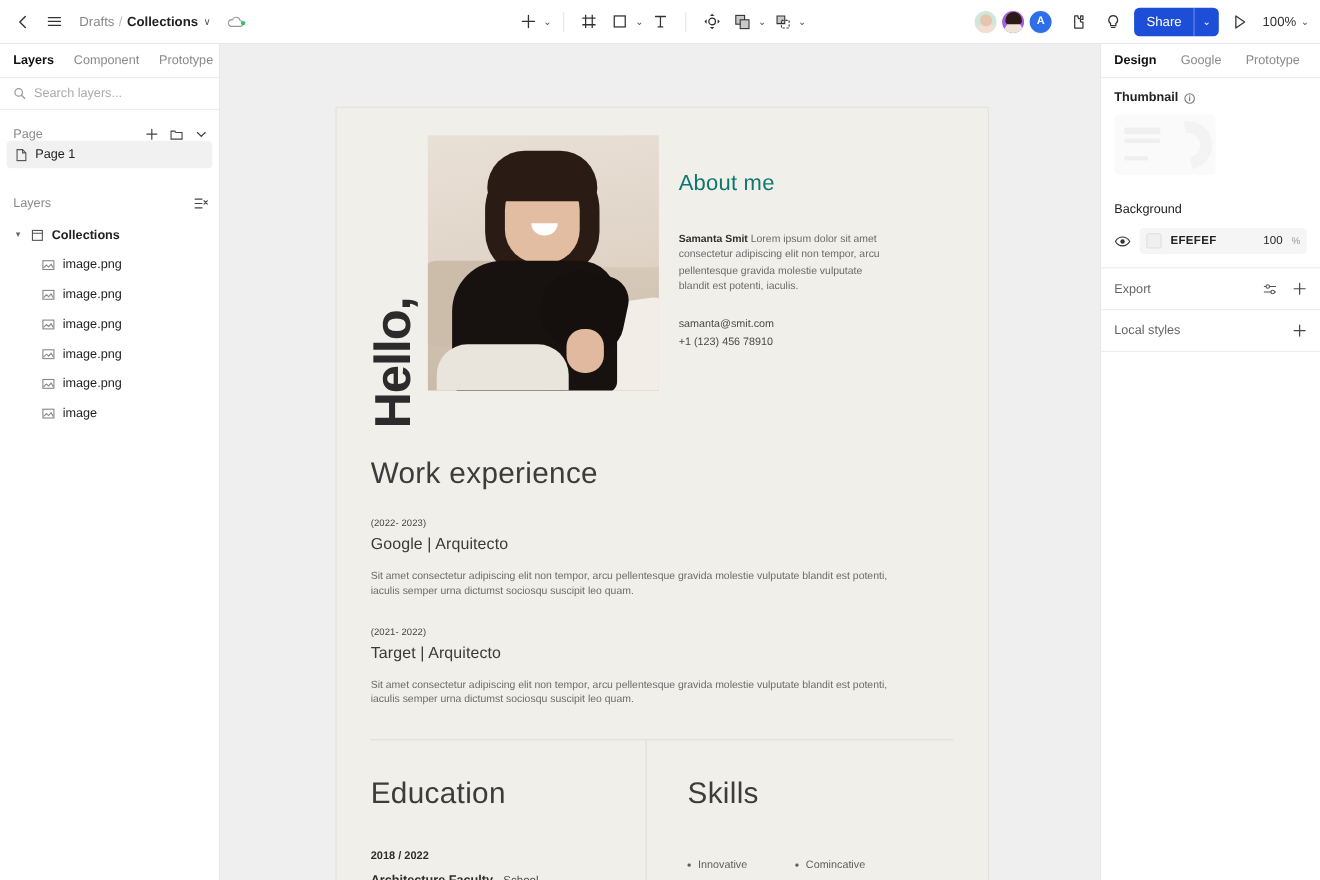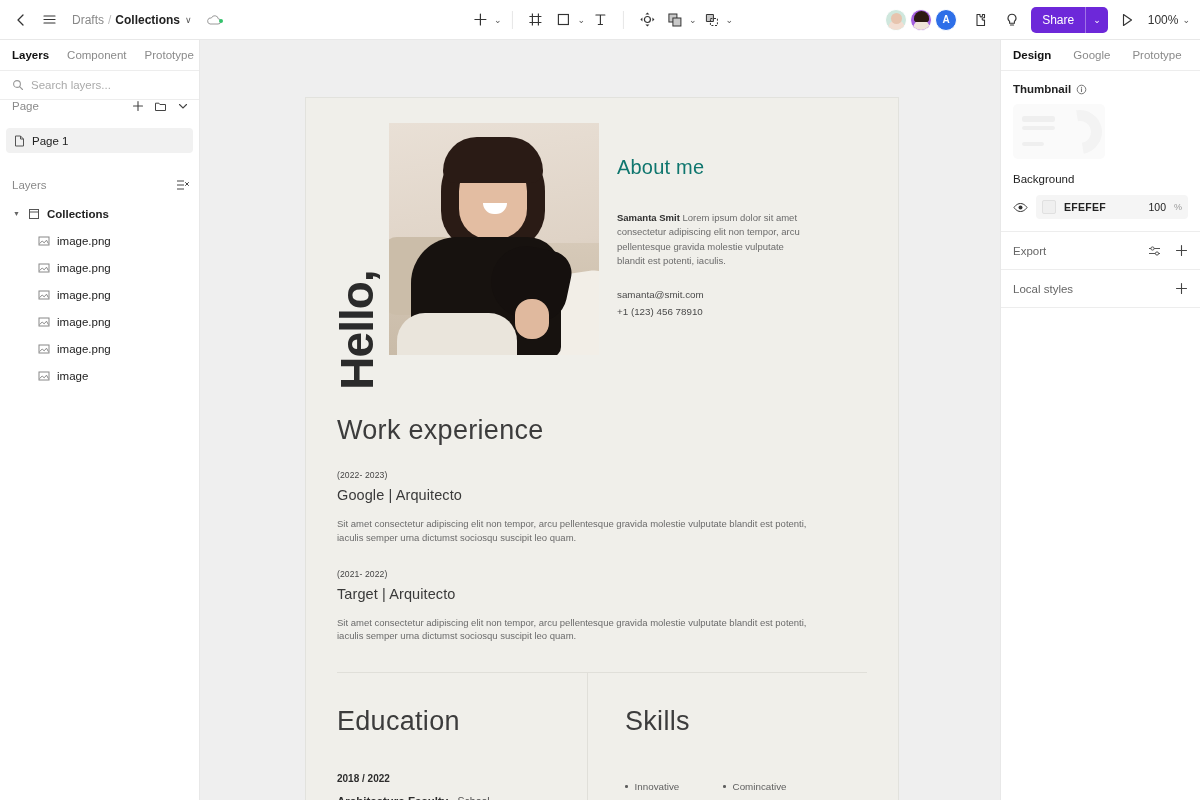--- a/index.html
+++ b/index.html
@@ -68,21 +68,21 @@
     position:absolute; width:17px; height:10px; border-radius:9px 9px 0 0;
     background:#f2ded2; bottom:0;
   }
   .av2 .av-body { background:#efe3da; }
   .av2 .av-hair {
     position:absolute; width:15px; height:11px; border-radius:8px 8px 3px 3px;
     background:#2d1a14; top:1px;
   }
   .share-btn {
     display: flex; align-items: center; height: 26px;
-    background: #6d28d9; color: #fff; border-radius: 5px;
+    background: #1d4ed8; color: #fff; border-radius: 5px;
     font-size: 12px; overflow: hidden;
   }
   .share-label { padding: 0 11px; line-height: 26px; }
   .share-caret {
     border-left: 1px solid rgba(255,255,255,.35);
     padding: 0 7px; line-height: 26px; font-size: 9px;
   }
   .zoom-level { font-size: 12px; color: #333; display: flex; align-items: center; gap: 3px; padding-left: 2px;}
 
   
@@ -102,21 +102,21 @@
     font-size: 11.5px;
   }
   .lp-tab { color: #8a8a8a; }
   .lp-tab.active { color: #111; font-weight: bold; }
   .lp-search {
     height: 29px; display: flex; align-items: center; gap: 7px;
     padding: 0 12px; border-bottom: 1px solid #ededed;
     font-size: 11.5px; color: #aaa; text-align: center;
   }
   .lp-section-head {
-    height: 28px; display: flex; align-items: flex-start;
+    height: 28px; display: flex; align-items: flex-end;
     padding: 0 10px 0 12px; font-size: 11.5px; color: #8a8a8a;
   }
   .lp-section-head .sh-actions {
     margin-left: auto; display: flex; align-items: center; gap: 10px; color: #555;
   }
   .page-row {
     margin: 0 6px; height: 25px; border-radius: 4px;
     display: flex; align-items: center; gap: 7px;
     padding: 0 8px; background: #f1f1f1; font-size: 11.5px; color: #222;
   }
@@ -276,21 +276,21 @@
   .thumb {
     width: 92px; height: 55px; background: #fafafa; border-radius: 5px;
     margin-top: 9px; position: relative; overflow: hidden;
   }
   .th-bar { position:absolute; background:#efefef; border-radius:2px; }
   .th-swirl {
     position:absolute; right:3px; top:6px; width:44px; height:44px;
     border-radius:50%; border:11px solid #f3f3f3; border-left-color:transparent;
     border-bottom-color:transparent; transform: rotate(35deg);
   }
-  .bg-label { font-size: 11.5px; color: #222; margin-top: 14px; font-weight: normal; }
+  .bg-label { font-size: 11.5px; color: #222; margin-top: 26px; font-weight: normal; }
   .color-row {
     display: flex; align-items: center; gap: 8px; margin-top: 10px;
   }
   .eye { color: #333; display:flex; align-items:center; }
   .color-field {
     flex: 1; display: flex; align-items: center; gap: 8px;
     background: #f5f5f5; border-radius: 4px; height: 24px; padding: 0 6px;
   }
   .swatch {
     width: 14px; height: 14px; border-radius: 2px;

